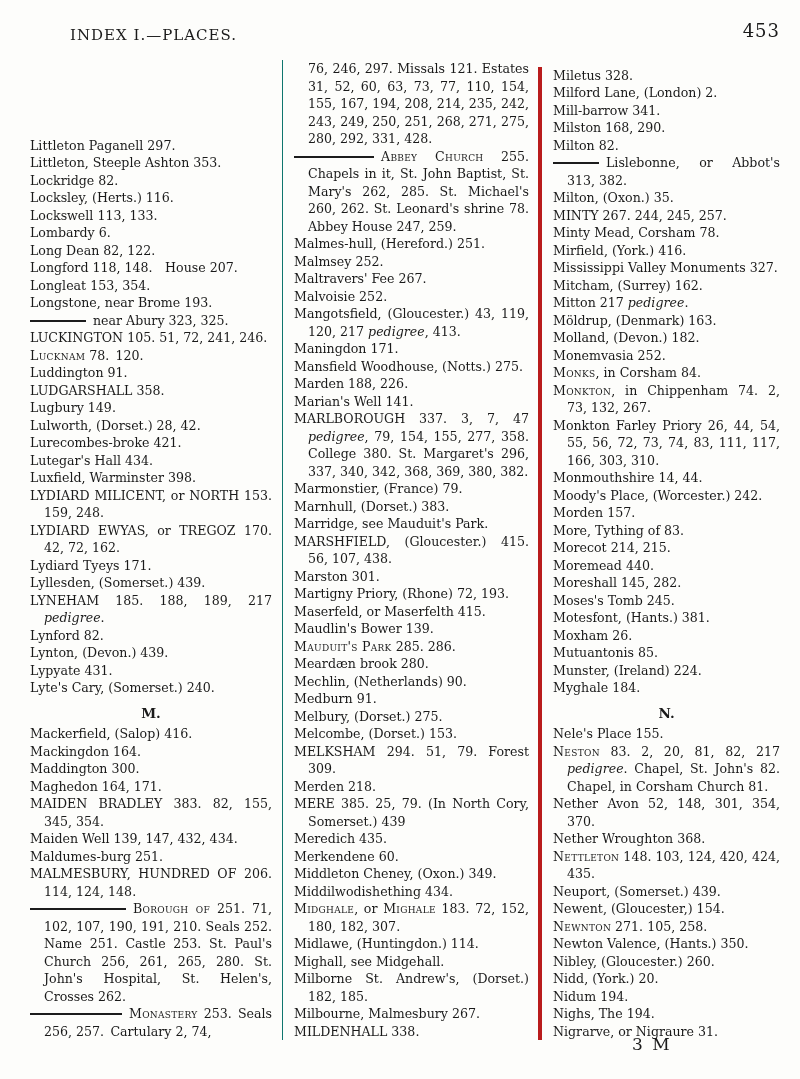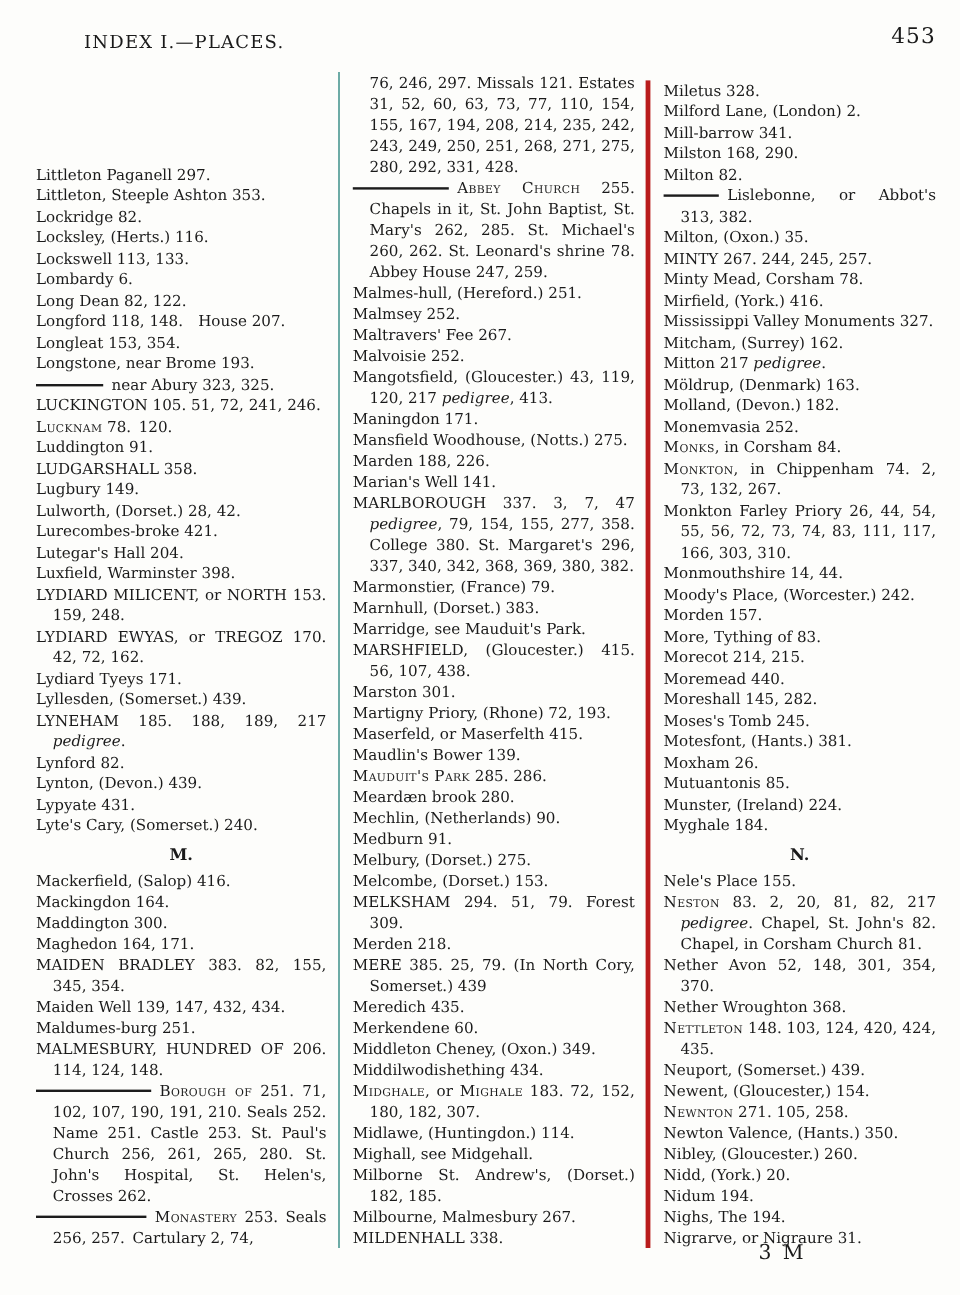--- a/index.html
+++ b/index.html
@@ -71,21 +71,21 @@
         <p class="entry"><span class="">Longleat 153, 354.</span></p>
         <p class="entry"><span class="">Longstone, near Brome 193.</span></p>
         <p class="entry"><span class="dash" style="width: 56px;"></span><span class="">near Abury 323, 325.</span></p>
         <p class="entry"><span class="">LUCKINGTON 105. 51, 72, 241, 246.</span></p>
         <p class="entry"><span class="sc">Lucknam</span><span class=""> 78. 120.</span></p>
         <p class="entry"><span class="">Luddington 91.</span></p>
         <p class="entry"><span class="">LUDGARSHALL 358.</span></p>
         <p class="entry"><span class="">Lugbury 149.</span></p>
         <p class="entry"><span class="">Lulworth, (Dorset.) 28, 42.</span></p>
         <p class="entry"><span class="">Lurecombes-broke 421.</span></p>
-        <p class="entry"><span class="">Lutegar's Hall 204.</span></p>
+        <p class="entry"><span class="">Lutegar's Hall 434.</span></p>
         <p class="entry"><span class="">Luxfield, Warminster 398.</span></p>
         <p class="entry"><span class="">LYDIARD MILICENT, or NORTH 153. 159, 248.</span></p>
         <p class="entry"><span class="">LYDIARD EWYAS, or TREGOZ 170. 42, 72, 162.</span></p>
         <p class="entry"><span class="">Lydiard Tyeys 171.</span></p>
         <p class="entry"><span class="">Lyllesden, (Somerset.) 439.</span></p>
         <p class="entry"><span class="">LYNEHAM 185. 188, 189, 217 </span><span class="it">pedigree</span><span class="">.</span></p>
         <p class="entry"><span class="">Lynford 82.</span></p>
         <p class="entry"><span class="">Lynton, (Devon.) 439.</span></p>
         <p class="entry"><span class="">Lypyate 431.</span></p>
         <p class="entry"><span class="">Lyte's Cary, (Somerset.) 240.</span></p>

